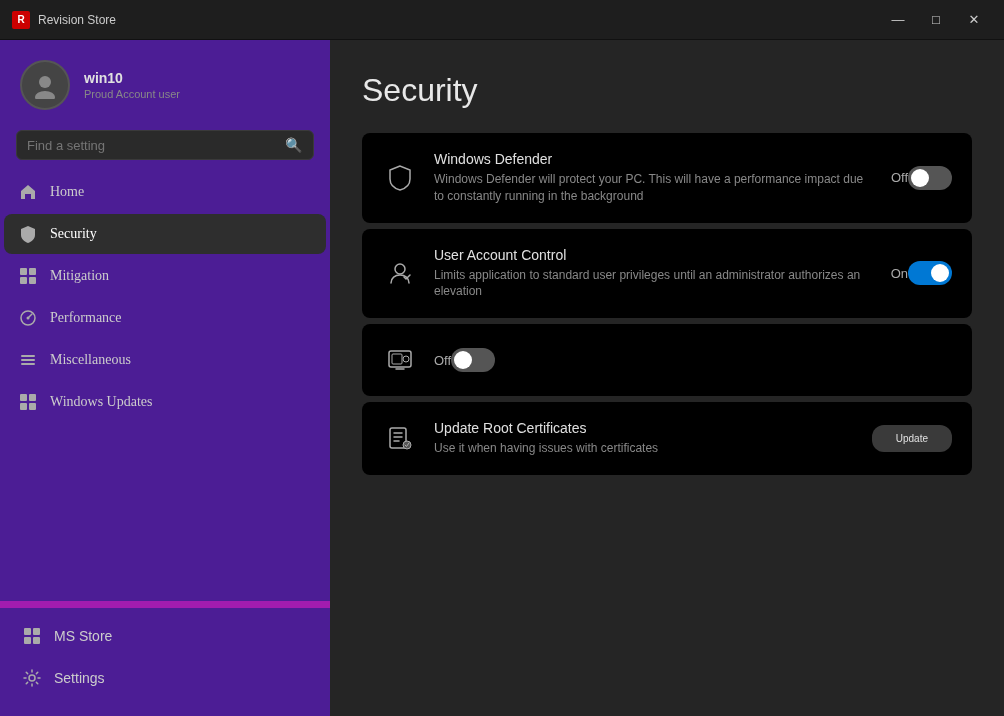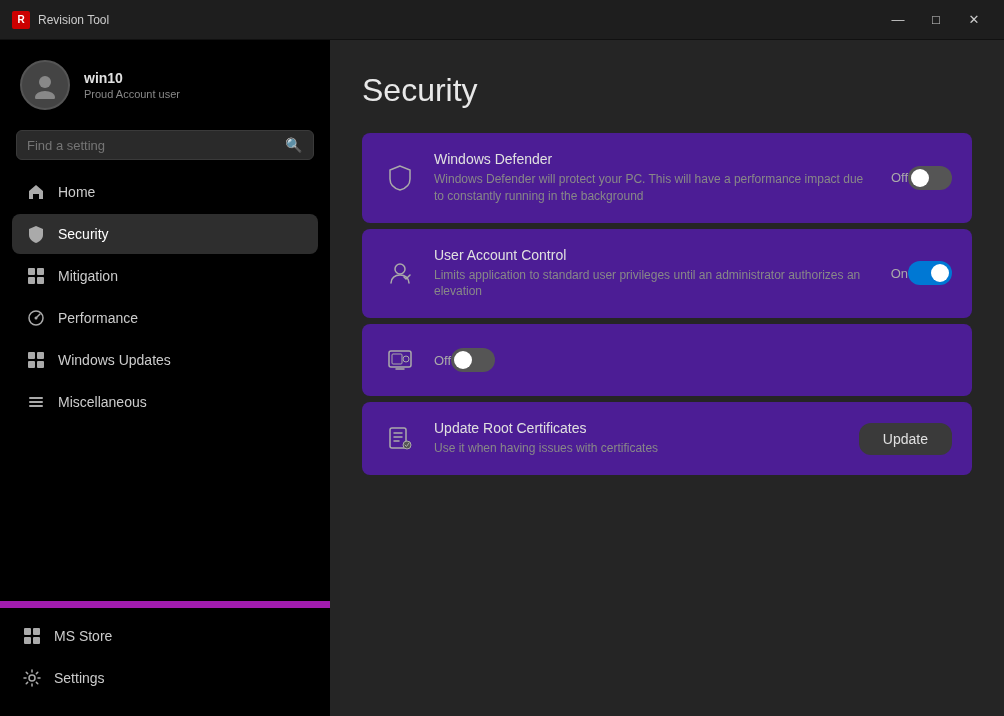--- a/index.html
+++ b/index.html
@@ -67,21 +67,21 @@
     
     .app-body {
       display: flex;
       flex: 1;
       overflow: hidden;
     }
 
     
     .sidebar {
       width: 330px;
-      background: #000000;
+      background: #4c1d95;
       display: flex;
       flex-direction: column;
       flex-shrink: 0;
       padding-bottom: 16px;
     }
 
     .user-section {
       display: flex;
       align-items: center;
       gap: 14px;
@@ -129,21 +129,22 @@
       font-size: 13px;
     }
     .search-icon {
       color: #888;
       font-size: 14px;
     }
 
     .nav-section {
       flex: 1;
       overflow-y: auto;
-      padding: 0 12px;
+      padding: 0 4px;
+      font-family: Liberation Serif, serif;
     }
     .nav-item {
       display: flex;
       align-items: center;
       gap: 12px;
       padding: 10px 14px;
       border-radius: 8px;
       cursor: pointer;
       font-size: 14px;
       color: #ccc;
@@ -180,21 +181,21 @@
     }
 
     .page-title {
       font-size: 32px;
       font-weight: 300;
       color: #e8e8e8;
       margin-bottom: 24px;
     }
 
     .setting-card {
-      background: #4c1d95;
+      background: #000000;
       border-radius: 8px;
       padding: 18px 20px;
       margin-bottom: 6px;
       display: flex;
       align-items: center;
       gap: 16px;
     }
 
     .setting-icon {
       width: 36px;
@@ -263,21 +264,21 @@
       background: white;
       border-radius: 50%;
     }
 
     .update-btn {
       background: #3a3a3a;
       border: none;
       color: #e0e0e0;
       padding: 8px 24px;
       border-radius: 12px;
-      font-size: 14px;
+      font-size: 10px;
       cursor: pointer;
       font-family: inherit;
       margin-left: 44px;
     }
 
     
     .bottom-accent {
       position: fixed;
       bottom: 0;
       left: 0;
@@ -286,21 +287,21 @@
       background: linear-gradient(to right, #cc0000, #880000);
       z-index: -1;
     }
   </style>
 </head>
 <body>
 
 <div class="titlebar">
   <div class="titlebar-left">
     <div class="titlebar-logo">R</div>
-    <span class="titlebar-title">Revision Tool</span>
+    <span class="titlebar-title">Revision Store</span>
   </div>
   <div class="titlebar-controls">
     <button class="titlebar-btn">—</button>
     <button class="titlebar-btn">□</button>
     <button class="titlebar-btn close">✕</button>
   </div>
 </div>
 
 <div class="app-body">
 
@@ -362,38 +363,38 @@
             <path d="M9 9 L13 5" stroke="#aaa" stroke-width="1.5" stroke-linecap="round"></path>
             <circle cx="9" cy="9" r="1.5" fill="#aaa"></circle>
           </svg>
         </span>
         <span>Performance</span>
       </div>
 
       <div class="nav-item">
         <span class="nav-icon">
           <svg width="18" height="18" viewBox="0 0 18 18" fill="none">
+            <rect x="2" y="4" width="14" height="2" rx="1" fill="#aaa"></rect>
+            <rect x="2" y="8" width="14" height="2" rx="1" fill="#aaa"></rect>
+            <rect x="2" y="12" width="14" height="2" rx="1" fill="#aaa"></rect>
+          </svg>
+        </span>
+        <span>Miscellaneous</span>
+      </div>
+
+      <div class="nav-item">
+        <span class="nav-icon">
+          <svg width="18" height="18" viewBox="0 0 18 18" fill="none">
             <rect x="1" y="1" width="7" height="7" rx="1" fill="#aaa"></rect>
             <rect x="10" y="1" width="7" height="7" rx="1" fill="#aaa"></rect>
             <rect x="1" y="10" width="7" height="7" rx="1" fill="#aaa"></rect>
             <rect x="10" y="10" width="7" height="7" rx="1" fill="#aaa"></rect>
           </svg>
         </span>
         <span>Windows Updates</span>
-      </div>
-
-      <div class="nav-item">
-        <span class="nav-icon">
-          <svg width="18" height="18" viewBox="0 0 18 18" fill="none">
-            <rect x="2" y="4" width="14" height="2" rx="1" fill="#aaa"></rect>
-            <rect x="2" y="8" width="14" height="2" rx="1" fill="#aaa"></rect>
-            <rect x="2" y="12" width="14" height="2" rx="1" fill="#aaa"></rect>
-          </svg>
-        </span>
-        <span>Miscellaneous</span>
       </div>
     </div>
 
     <div class="sidebar-bottom">
       <div class="nav-item">
         <span class="nav-icon">
           <svg width="18" height="18" viewBox="0 0 18 18" fill="none">
             <rect x="1" y="1" width="7" height="7" rx="1" fill="#aaa"></rect>
             <rect x="10" y="1" width="7" height="7" rx="1" fill="#aaa"></rect>
             <rect x="1" y="10" width="7" height="7" rx="1" fill="#aaa"></rect>

